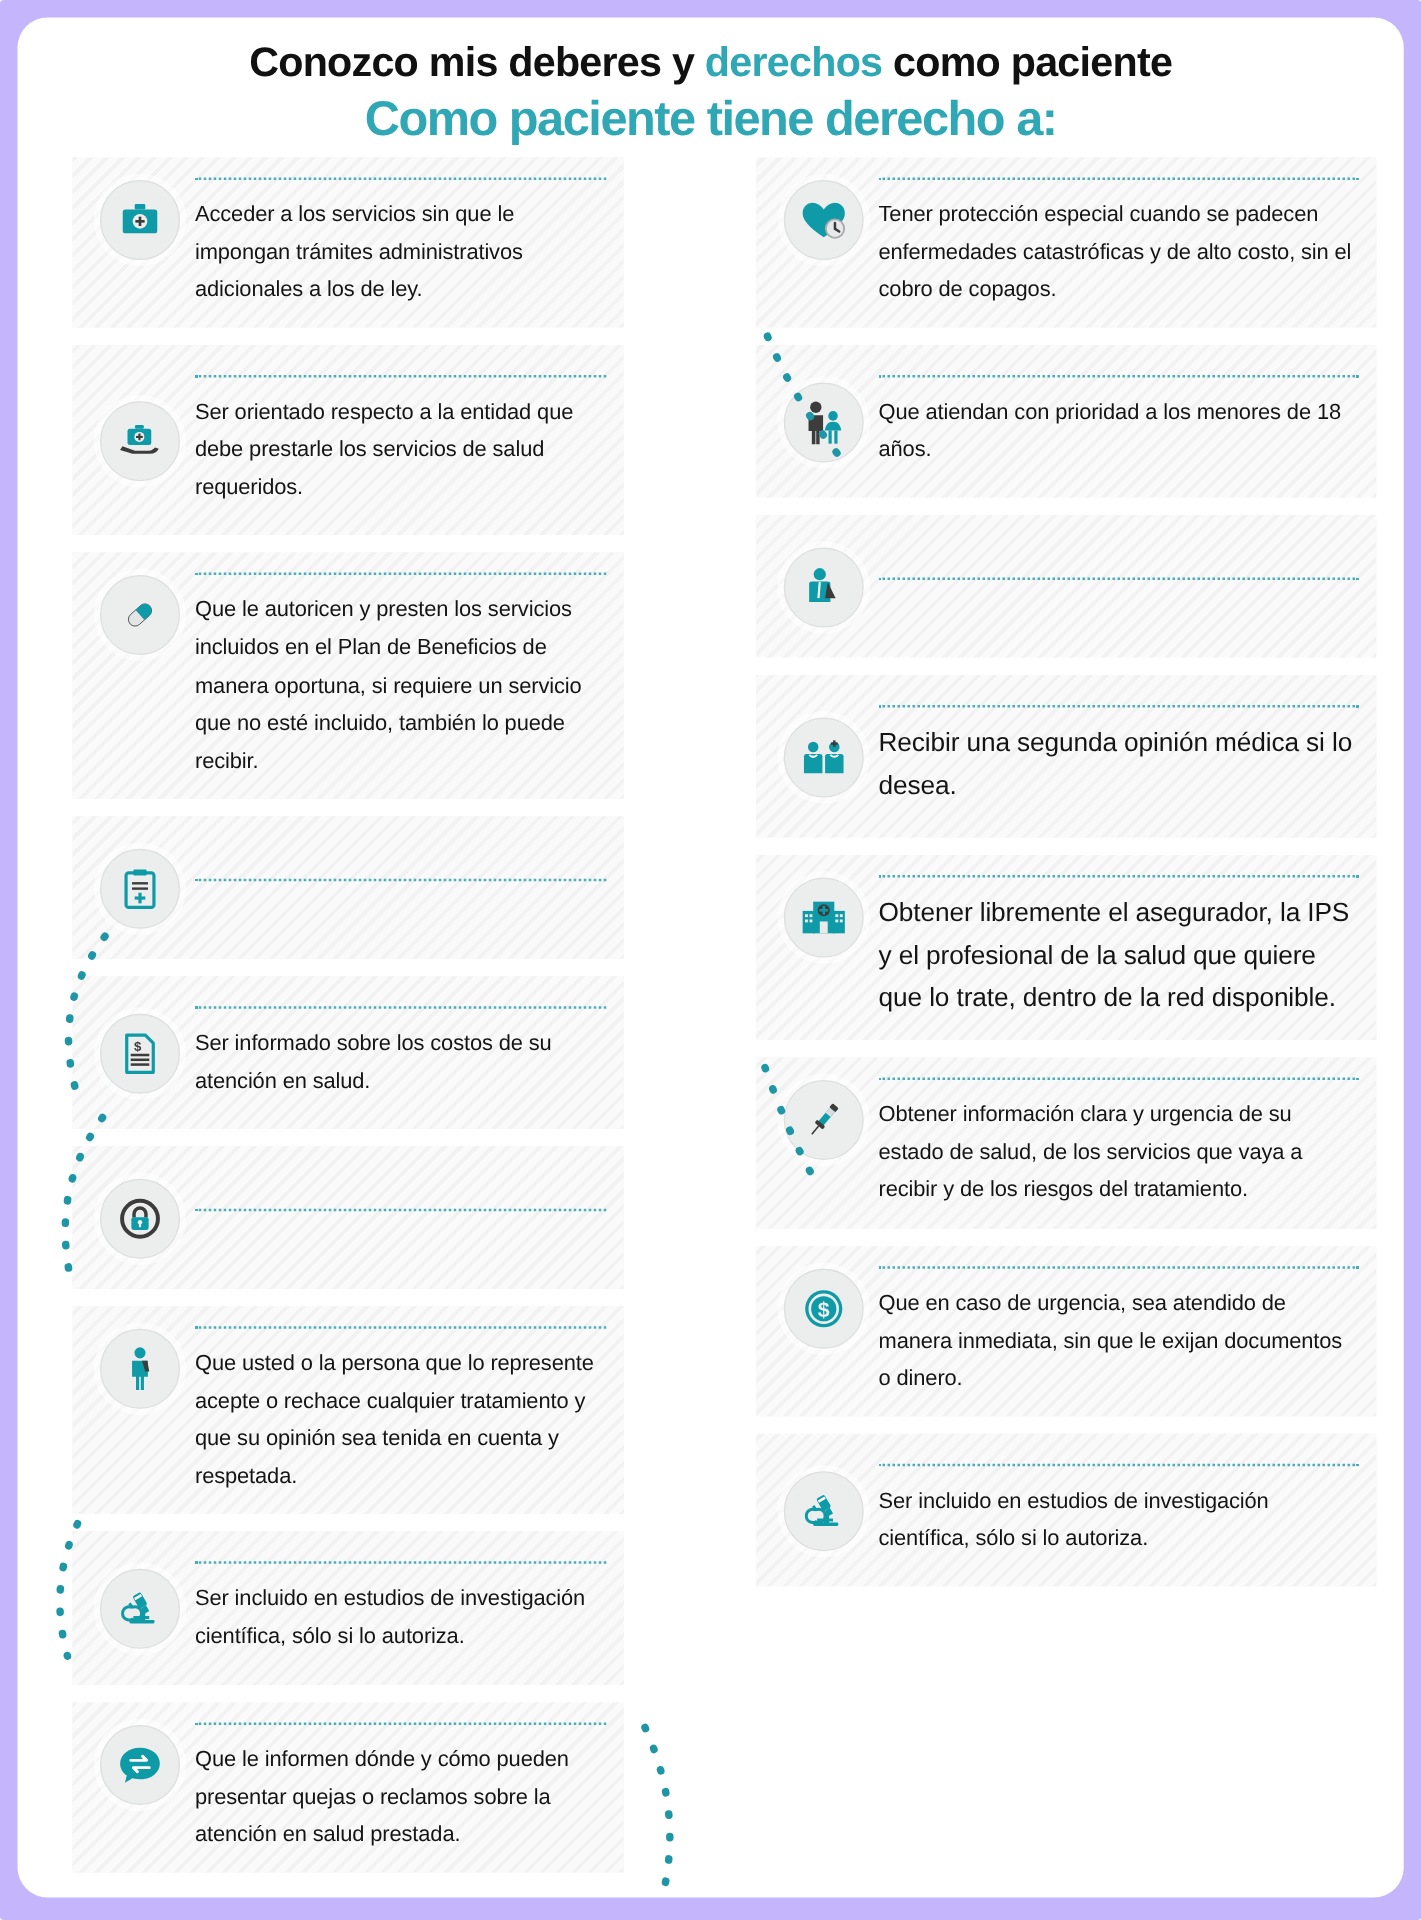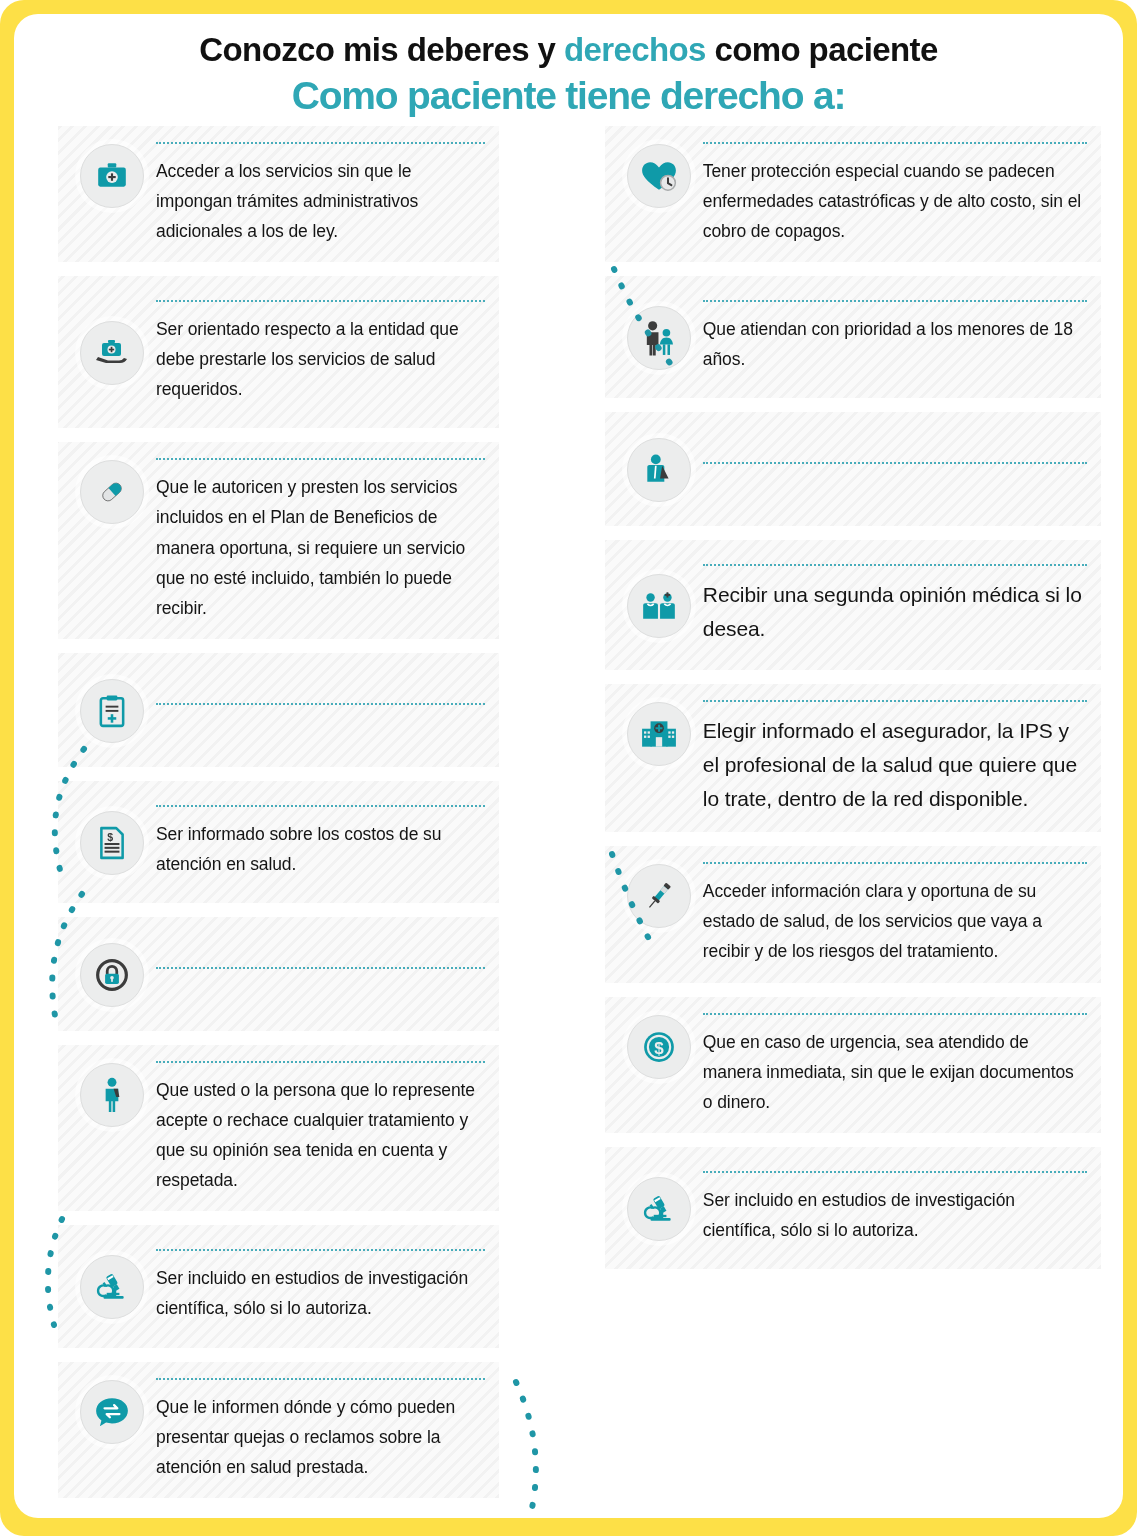--- a/index.html
+++ b/index.html
@@ -11,22 +11,22 @@
     width: 1137px;
     height: 1536px;
     font-family: "Liberation Sans", sans-serif;
     overflow: hidden;
   }
 
   
   #frame {
     position: absolute;
     inset: 0;
-    background: #fde047;
-    border-radius: 24px;
+    background: #c4b5fd;
+    border-radius: 3px;
     padding: 14px 14px 18px 14px;
     box-sizing: border-box;
   }
   #page {
     position: relative;
     width: 100%;
     height: 100%;
     background: #ffffff;
     border-radius: 24px;
     box-sizing: border-box;
@@ -365,38 +365,38 @@
                   <rect x="7.2" y="16.5" width="2.2" height="2.2"></rect>
                   <rect x="26.8" y="12.5" width="2.2" height="2.2"></rect>
                   <rect x="30.2" y="12.5" width="2.2" height="2.2"></rect>
                   <rect x="26.8" y="16.5" width="2.2" height="2.2"></rect>
                   <rect x="30.2" y="16.5" width="2.2" height="2.2"></rect>
                 </g>
               </svg>
             </div>
             <div class="card-body">
               <div class="dotrule"></div>
-              <div class="ctext big"><span><b>Elegir informado el asegurador, la IPS y el profesional de la salud</b>  que quiere que lo trate, dentro de la red disponible.</span></div>
+              <div class="ctext big"><span><b>Obtener libremente el asegurador, la IPS y el profesional de la salud</b>  que quiere que lo trate, dentro de la red disponible.</span></div>
             </div>
           </div>
           <div class="card card-pad-sm">
             <div class="badge">
               <svg width="34" height="34" viewBox="0 0 32 32">
                 <g transform="rotate(40 16 16)">
                   <rect x="13" y="2" width="6" height="4" rx="1" fill="#3c3c3c"></rect>
                   <rect x="13.5" y="6" width="5" height="14" fill="#0f9aa8"></rect>
                   <rect x="13.5" y="6" width="5" height="5" fill="#d9dbdc"></rect>
                   <rect x="12" y="19" width="8" height="3" rx="1" fill="#3c3c3c"></rect>
                   <rect x="15.4" y="22" width="1.2" height="8" fill="#3c3c3c"></rect>
                 </g>
               </svg>
             </div>
             <div class="card-body">
               <div class="dotrule"></div>
-              <div class="ctext"><span><b>Acceder información clara y oportuna</b> de su estado de salud, de los servicios que vaya a recibir y de los riesgos del tratamiento.</span></div>
+              <div class="ctext"><span><b>Obtener información clara y urgencia</b> de su estado de salud, de los servicios que vaya a recibir y de los riesgos del tratamiento.</span></div>
             </div>
           </div>
           <div class="card card-pad-sm">
             <div class="badge">
               <svg width="34" height="34" viewBox="0 0 32 32">
                 <circle cx="16" cy="16" r="14" fill="#0f9aa8"></circle>
                 <circle cx="16" cy="16" r="10.5" fill="none" stroke="#eceded" stroke-width="2"></circle>
                 <text x="16" y="22.2" text-anchor="middle" font-family="Liberation Sans, sans-serif" font-size="16" font-weight="700" fill="#eceded">$</text>
               </svg>
             </div>

